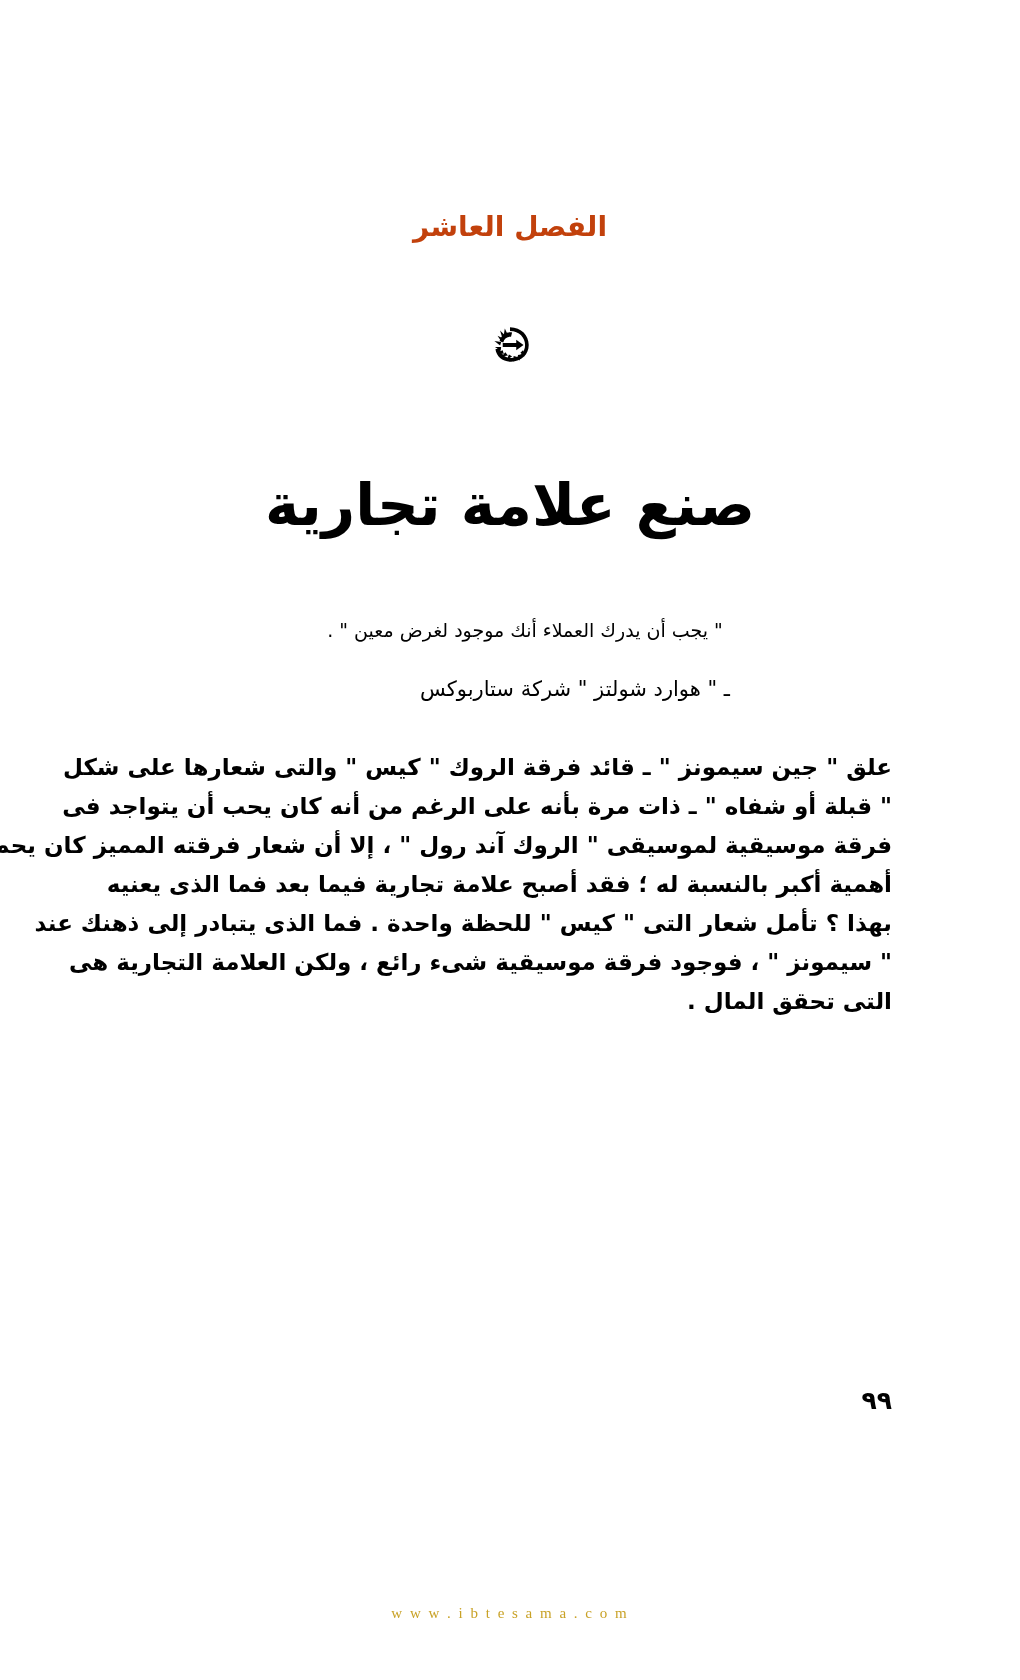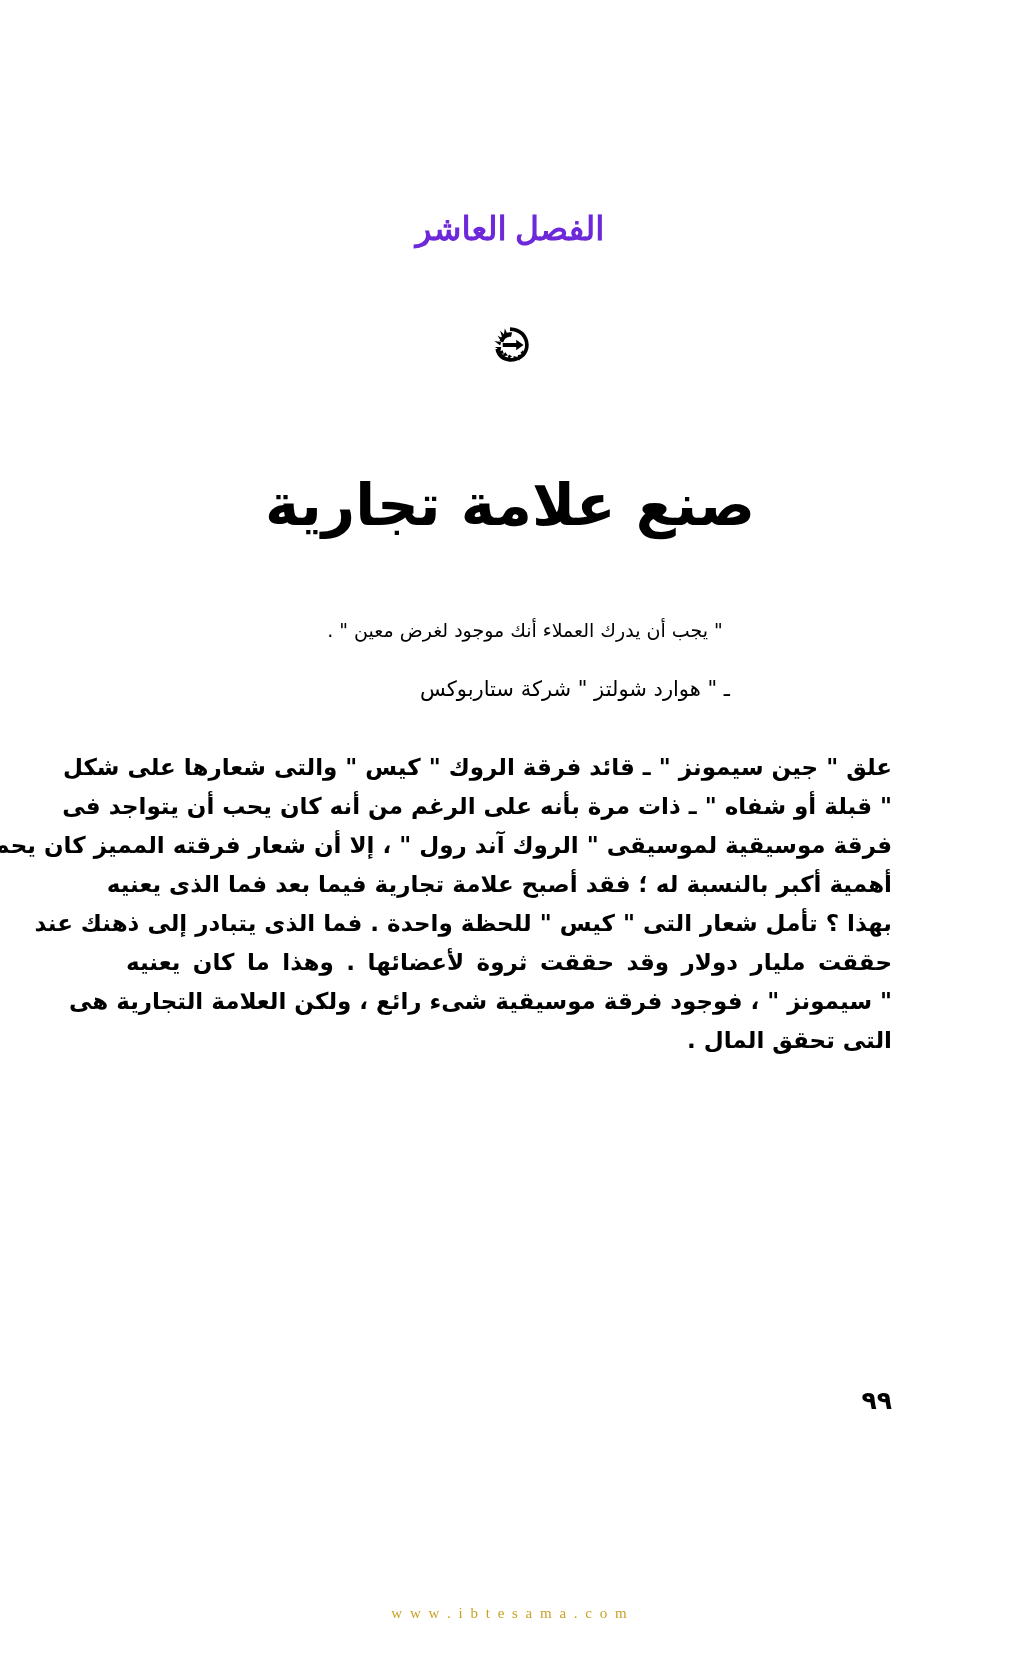--- a/index.html
+++ b/index.html
@@ -23,27 +23,26 @@
     background: #ffffff;
   }
 
   
   .chapter-label {
     position: absolute;
     top: 210px;
     left: 0;
     right: 0;
     text-align: center;
-    font-size: 33px;
+    font-size: 28px;
     font-weight: bold;
     letter-spacing: 0.5px;
     direction: rtl;
     line-height: 1.2;
-    color: #6d28d9;
-    font-family: Liberation Serif, serif;
+    color: #c2410c;
   }
 
   
   .ornament-wrap {
     position: absolute;
     top: 318px;
     left: 0;
     right: 0;
     display: flex;
     justify-content: center;
@@ -178,21 +177,20 @@
     <span class="quote-line">" يجب أن يدرك العملاء أنك موجود لغرض معين " .</span>
     <span class="attrib-line">ـ " هوارد شولتز " شركة ستاربوكس</span>
   </div>
 
   <div class="body-block">
     <span class="para-line first">علق " جين سيمونز " ـ قائد فرقة الروك " كيس " والتى شعارها على شكل</span>
     <span class="para-line">" قبلة أو شفاه " ـ ذات مرة بأنه على الرغم من أنه كان يحب أن يتواجد فى</span>
     <span class="para-line">فرقة موسيقية لموسيقى " الروك آند رول " ، إلا أن شعار فرقته المميز كان يحمل</span>
     <span class="para-line">أهمية أكبر بالنسبة له ؛ فقد أصبح علامة تجارية فيما بعد فما الذى يعنيه</span>
     <span class="para-line">بهذا ؟ تأمل شعار التى " كيس " للحظة واحدة . فما الذى يتبادر إلى ذهنك عند</span>
-    <span class="para-line">حققت مليار دولار وقد حققت ثروة لأعضائها . وهذا ما كان يعنيه</span>
     <span class="para-line">" سيمونز " ، فوجود فرقة موسيقية شىء رائع ، ولكن العلامة التجارية هى</span>
     <span class="para-line last">التى تحقق المال .</span>
   </div>
 
   <div class="page-number">٩٩</div>
 
   <div class="watermark">w w w . i b t e s a m a . c o m</div>
 
 </div>
 

